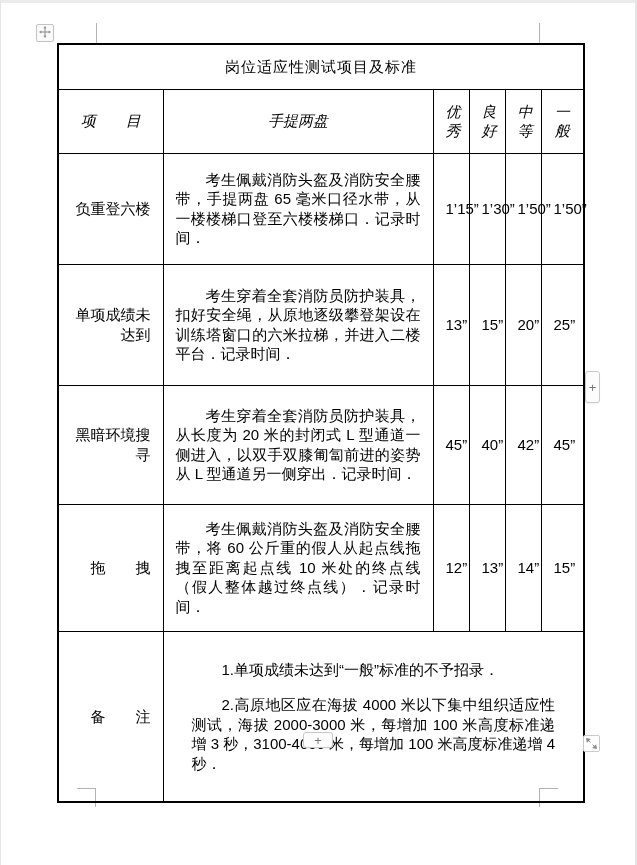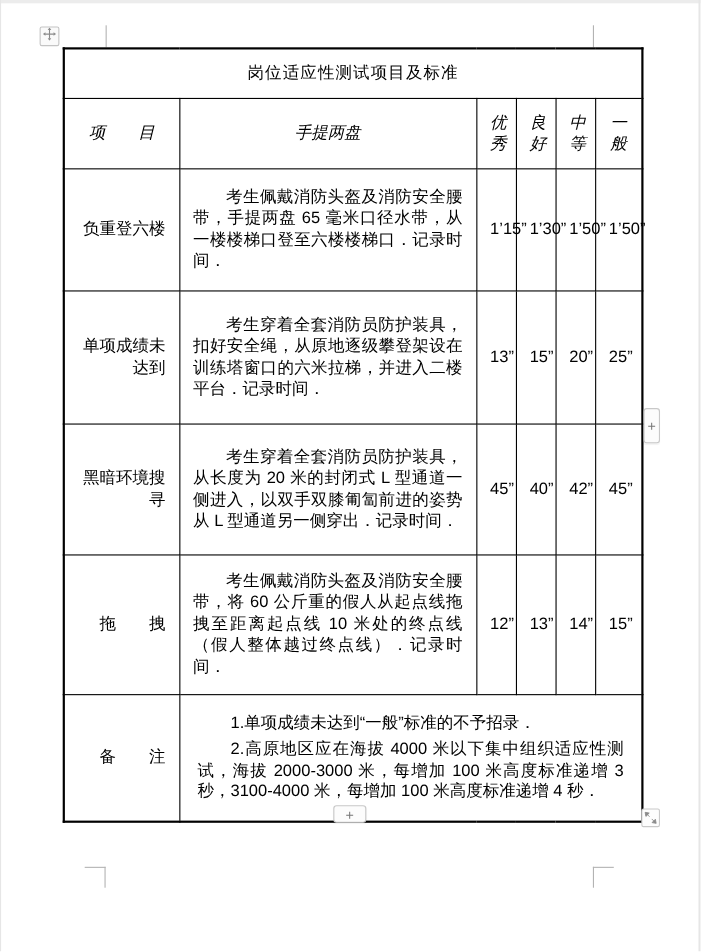--- a/index.html
+++ b/index.html
@@ -31,21 +31,21 @@
   tr.row-4{height:127px;}
   tr.row-5{height:109px;}
   td.title-cell{text-align:center;font-size:13px;letter-spacing:1px;}
   td.head-cell{text-align:center;font-size:13px;font-style:italic;}
   td.item-cell{text-align:right;font-size:13px;}
   td.method-cell{
     text-align:justify;text-indent:2em;padding:0 10px;
   }
   td.score-cell{text-align:left;font-size:11.5px;}
   td.remarks-cell{padding:0 12px 0 10px;}
-  td.remarks-cell p{margin:4px;text-indent:2em;text-align:justify;}
+  td.remarks-cell p{margin:16px;text-indent:2em;text-align:justify;}
 
   
   .move-handle{
     position:absolute;left:36px;top:24px;width:18px;height:18px;
     border:1px solid #c4c4c4;border-radius:2px;background:#fafafa;
     display:flex;align-items:center;justify-content:center;box-sizing:border-box;
   }
   .add-btn{
     position:absolute;border:1px solid #c8c8c8;border-radius:3px;background:#fcfcfc;
     color:#777;display:flex;align-items:center;justify-content:center;

